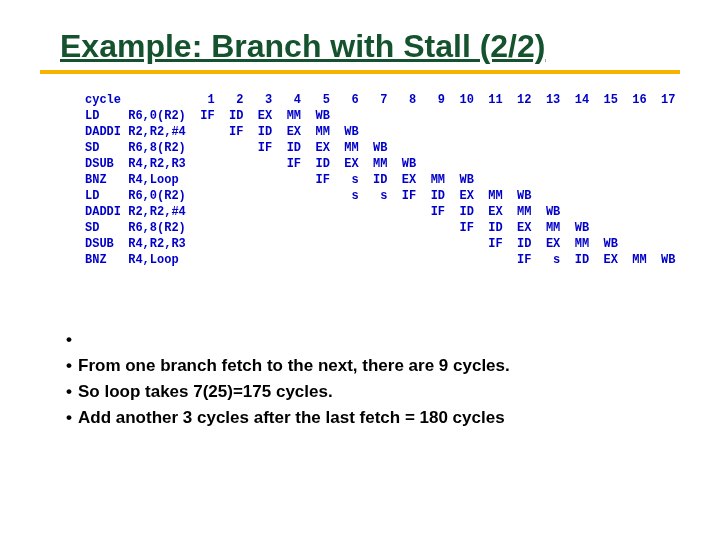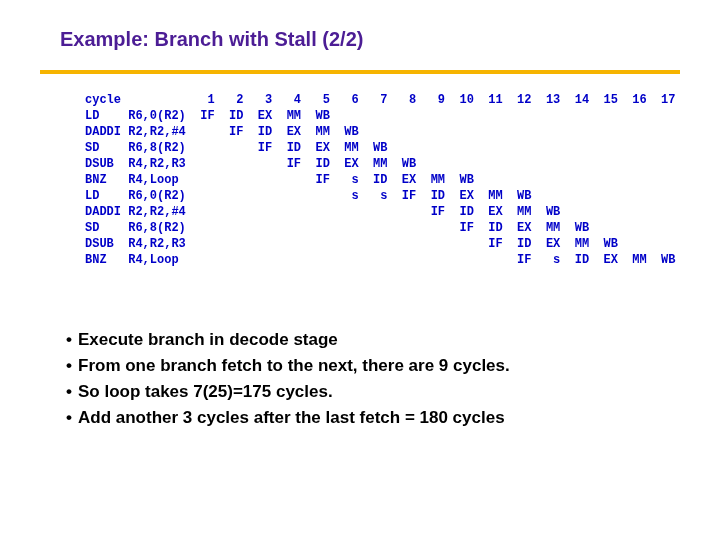--- a/index.html
+++ b/index.html
@@ -15,23 +15,24 @@
   .slide {
     width: 720px;
     height: 540px;
     position: relative;
     box-sizing: border-box;
   }
   .title {
     position: absolute;
     top: 28px;
     left: 60px;
-    font-size: 20px;
+    font-size: 32px;
     font-weight: bold;
-    color: #4c1d95;
+    color: #14532d;
+    text-decoration: underline;
   }
   .underline {
     position: absolute;
     top: 70px;
     left: 40px;
     width: 640px;
     height: 4px;
     background: #f6b400;
   }
   .pipe-area {
@@ -71,21 +72,20 @@
 <div class="slide">
 
   <div class="title">Example: Branch with Stall (2/2)</div>
   <div class="underline"></div>
 
   <div class="pipe-area" id="pipe"><span class="pipe-row">cycle            1   2   3   4   5   6   7   8   9  10  11  12  13  14  15  16  17  </span><span class="pipe-row">LD    R6,0(R2)  IF  ID  EX  MM  WB                                                  </span><span class="pipe-row">DADDI R2,R2,#4      IF  ID  EX  MM  WB                                              </span><span class="pipe-row">SD    R6,8(R2)          IF  ID  EX  MM  WB                                          </span><span class="pipe-row">DSUB  R4,R2,R3              IF  ID  EX  MM  WB                                      </span><span class="pipe-row">BNZ   R4,Loop                   IF   s  ID  EX  MM  WB                              </span><span class="pipe-row">LD    R6,0(R2)                       s   s  IF  ID  EX  MM  WB                      </span><span class="pipe-row">DADDI R2,R2,#4                                  IF  ID  EX  MM  WB                  </span><span class="pipe-row">SD    R6,8(R2)                                      IF  ID  EX  MM  WB              </span><span class="pipe-row">DSUB  R4,R2,R3                                          IF  ID  EX  MM  WB          </span><span class="pipe-row">BNZ   R4,Loop                                               IF   s  ID  EX  MM  WB  </span></div>
 
   <div class="bullets" id="bullets">
       <div class="row">
         <span class="dot">•</span>
-        <span>Execute branch in decode stage</span>
       </div>
       <div class="row">
         <span class="dot">•</span>
         <span>From one branch fetch to the next, there are 9 cycles.</span>
       </div>
       <div class="row">
         <span class="dot">•</span>
         <span>So loop takes 7(25)=175 cycles.</span>
       </div>
       <div class="row">

